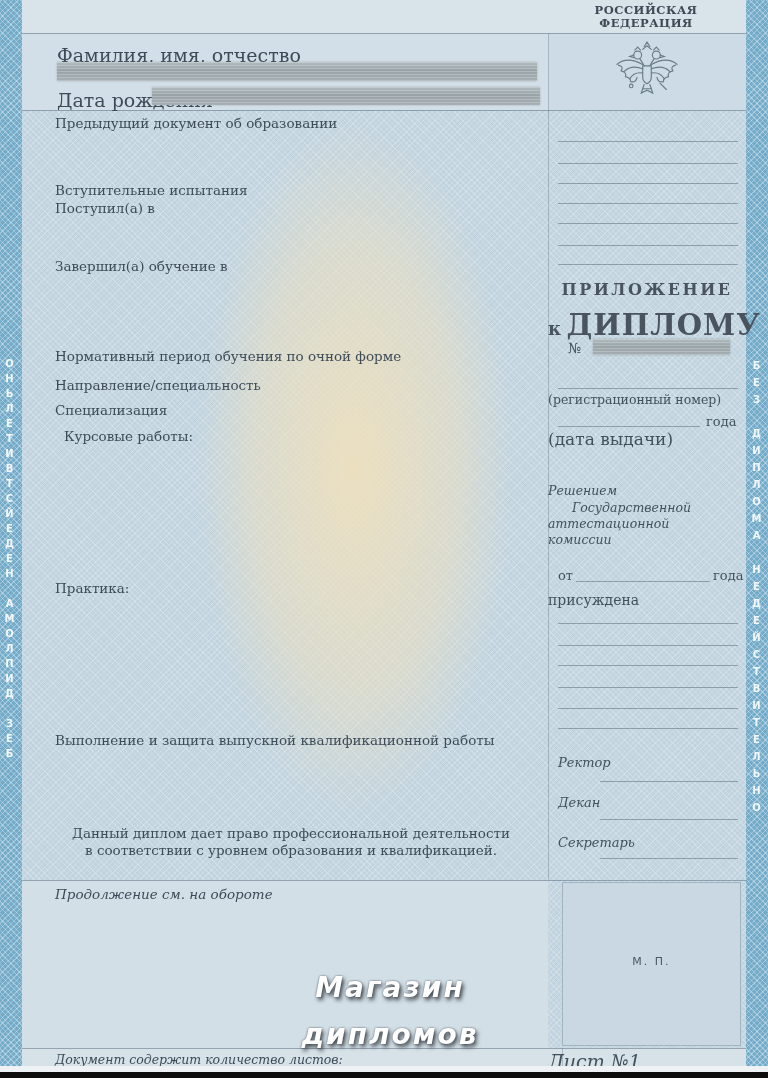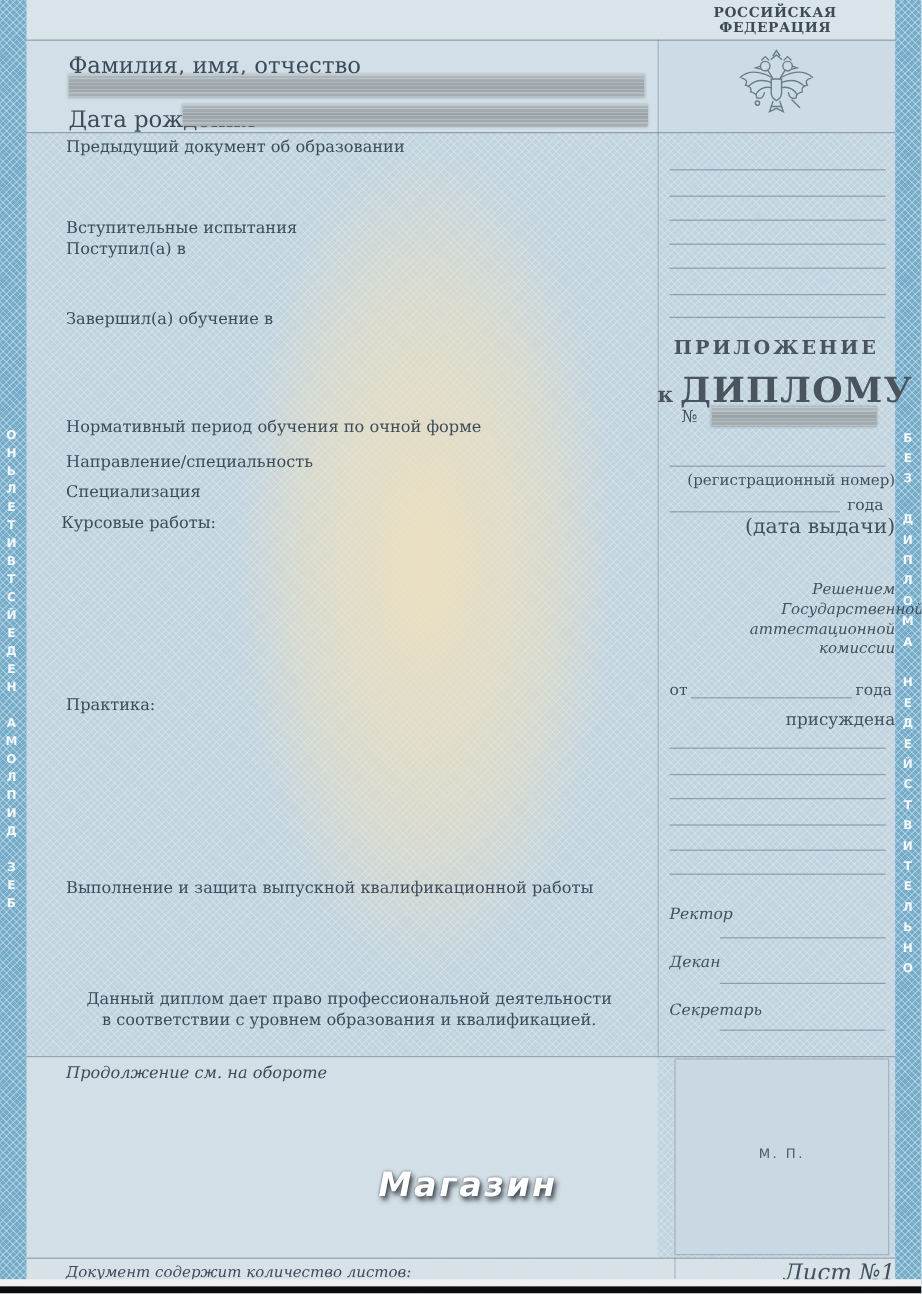--- a/index.html
+++ b/index.html
@@ -66,21 +66,21 @@
     position:absolute; left:560px; top:4px; width:172px; text-align:center;
     font-weight:bold; font-size:11.5px; letter-spacing:.5px; color:#3e4a55; line-height:13px;
   }
   .apx-title1 { position:absolute; left:548px; top:280px; width:198px; text-align:center;
     font-weight:bold; font-size:16px; letter-spacing:2.5px; color:#49545f; }
   .apx-title2 { position:absolute; left:548px; top:308px; width:198px; text-align:left;
     font-weight:bold; color:#49545f; white-space:nowrap; }
   .apx-title2 .small { font-size:18px; letter-spacing:0; }
   .apx-title2 .big   { font-size:29px; letter-spacing:1px; }
   .apx { position:absolute; font-size:13px; color:#42505c; white-space:nowrap; }
-  .apx-center { position:absolute; left:548px; width:198px; text-align:right; color:#42505c; }
+  .apx-center { position:absolute; left:548px; width:198px; text-align:left; color:#42505c; }
   .mp-box {
     position:absolute; left:562px; top:882px; width:177px; height:162px;
     background:#c9d8e2; border:1px solid rgba(116,138,153,.45);
   }
   .mp-label { position:absolute; left:0; top:72px; width:100%; text-align:center;
     font-family:"DejaVu Sans", sans-serif; font-size:11px; letter-spacing:2px; color:#4c5965; }
   .wm {
     position:absolute; left:180px; top:964px; width:420px; text-align:center; z-index:5;
     font-family:"DejaVu Sans", sans-serif; font-weight:bold; font-style:italic;
     font-size:28px; line-height:47px; letter-spacing:2px; color:#ffffff;
@@ -153,21 +153,21 @@
   <div class="lbl lbl-big" style="left:57px; top:89px;">Дата рождения</div>
   <div class="redact" style="left:152px; top:87px; width:388px; height:18px;"></div>
 
   <div class="lbl" style="left:55px; top:115px;">Предыдущий документ об образовании</div>
   <div class="lbl" style="left:55px; top:182px;">Вступительные испытания</div>
   <div class="lbl" style="left:55px; top:200px;">Поступил(а) в</div>
   <div class="lbl" style="left:55px; top:258px;">Завершил(а) обучение в</div>
   <div class="lbl" style="left:55px; top:348px;">Нормативный период обучения по очной форме</div>
   <div class="lbl" style="left:55px; top:377px;">Направление/специальность</div>
   <div class="lbl" style="left:55px; top:402px;">Специализация</div>
-  <div class="lbl" style="left:51px; top:428px;text-align:center;">Курсовые работы:</div>
+  <div class="lbl" style="left:64px; top:428px;text-align:center;">Курсовые работы:</div>
   <div class="lbl" style="left:55px; top:580px;">Практика:</div>
   <div class="lbl center-txt" style="left:60px; top:825px; width:462px;">Данный диплом дает право профессиональной деятельности</div>
 
   <div class="lbl" style="left:55px; top:732px;">Выполнение и защита выпускной квалификационной работы</div>
   <div class="lbl center-txt" style="left:60px; top:842px; width:462px;">в соответствии с уровнем образования и квалификацией.</div>
 
   <div class="lbl ital" style="left:55px; top:886px;">Продолжение см. на обороте</div>
 
   <div class="fieldline" style="left:558px; top:141px; width:180px;"></div>
   <div class="fieldline" style="left:558px; top:163px; width:180px;"></div>
@@ -219,17 +219,18 @@
 
   <div class="mp-box">
     <div class="mp-label">М. П.</div>
   </div>
 
   <div class="lbl ital" style="left:55px; top:1052px; font-size:12.5px;">Документ содержит количество листов:</div>
   <div class="apx-center ital" style="top:1050px; font-size:19px;">Лист №1</div>
 
   <div class="wm">
     <div>Магазин</div>
+    <div>дипломов</div>
   </div>
 
   <div class="strip-white"></div>
   <div class="strip-black"></div>
 </div>
 
 </body></html>

